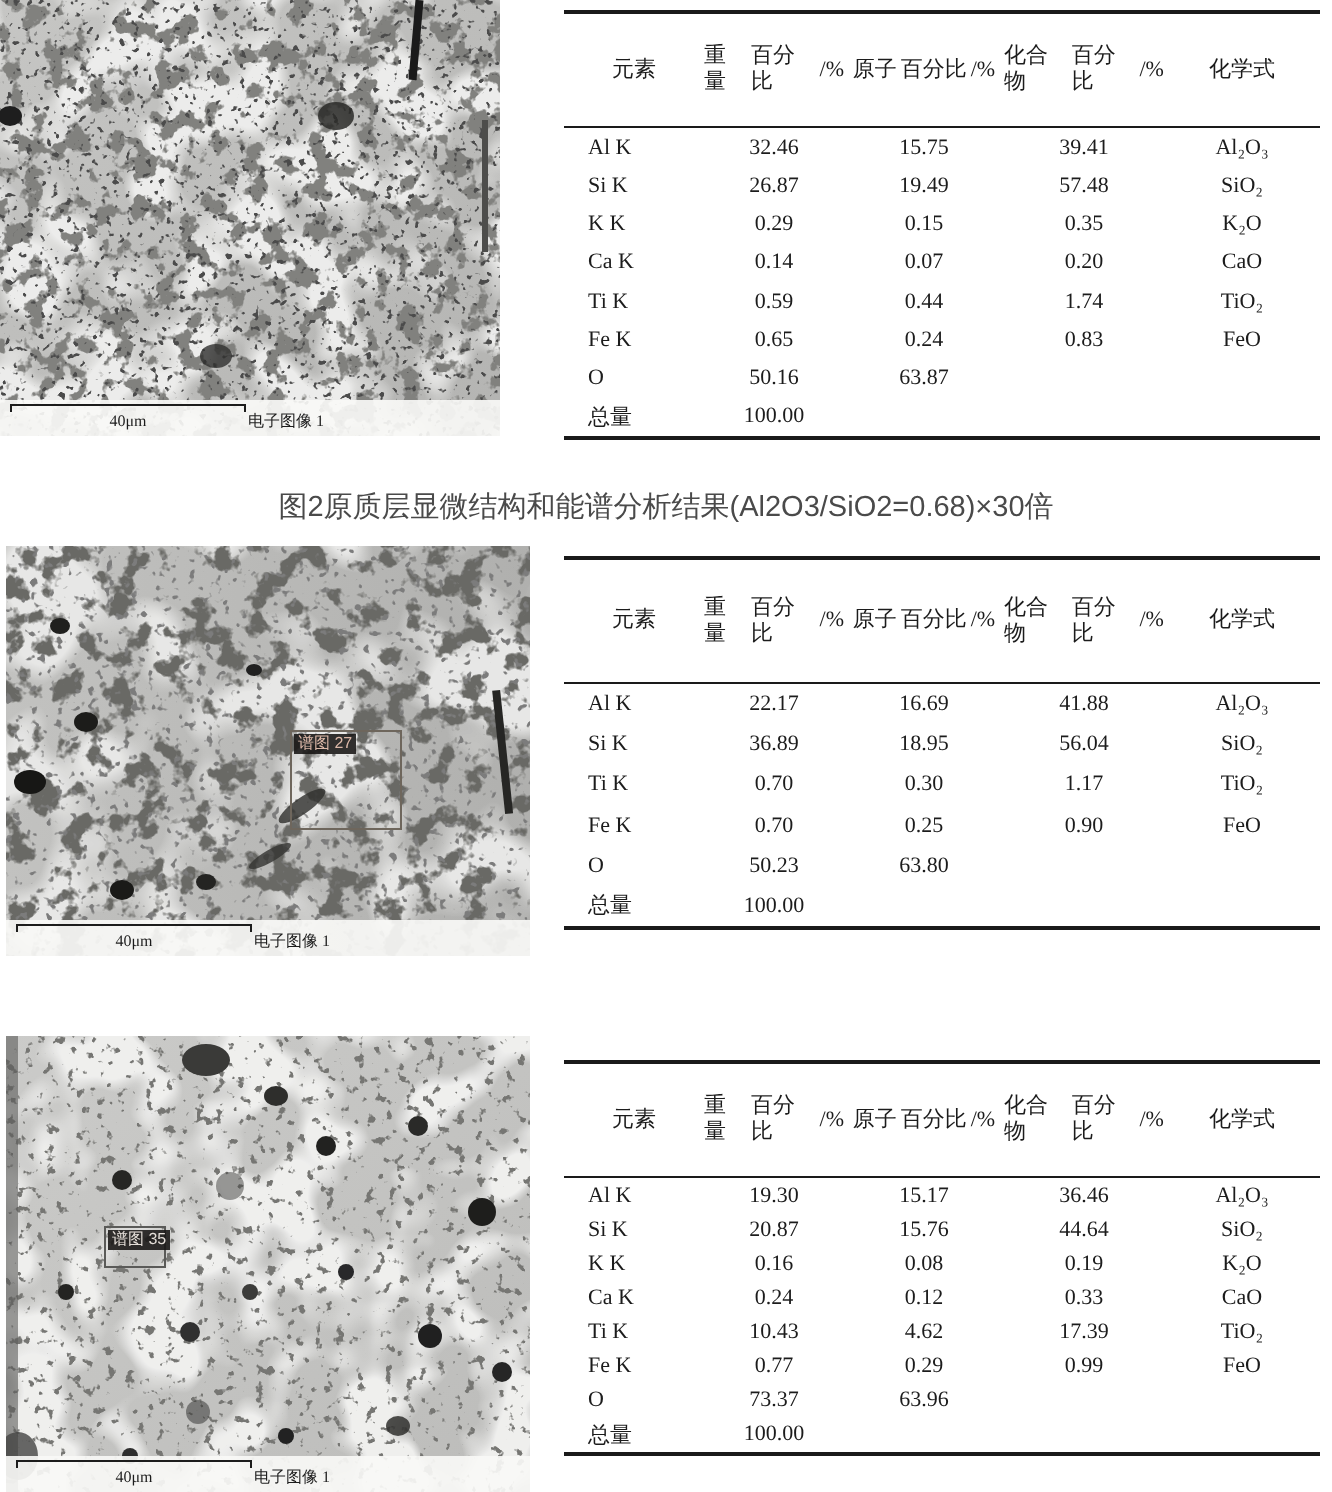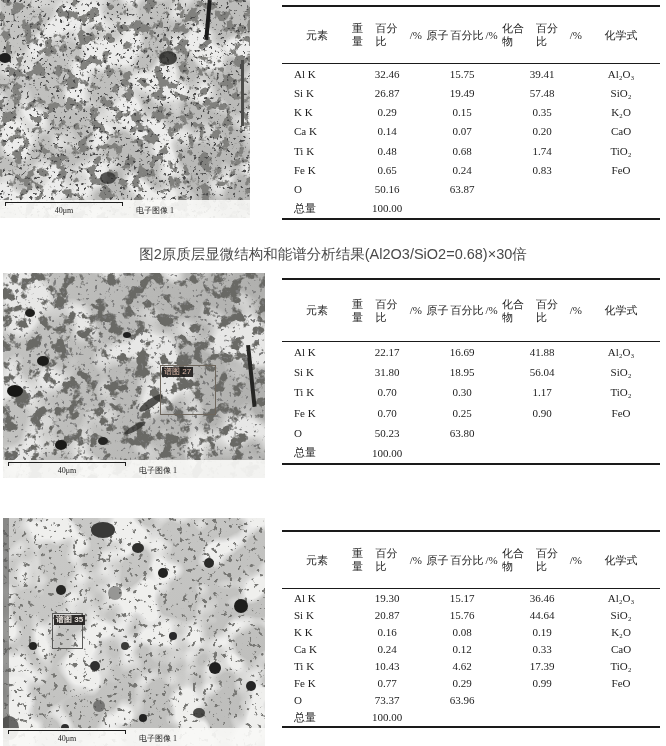--- a/index.html
+++ b/index.html
@@ -22,25 +22,25 @@
   }
   .sbar {
     position:absolute; left:5px; top:2px; width:118px; height:4px;
     border-top:1.5px solid #1c1c1c; border-left:1px solid #1c1c1c; border-right:1px solid #1c1c1c;
   }
   .slabel {
     position:absolute; left:5px; top:6px; width:118px; text-align:center;
     font-size:8px; line-height:10px; color:#1c1c1c;
   }
   .ilabel {
-    position:absolute; left:136px; top:6px; font-size:8px; line-height:10px; color:#1c1c1c;
+    position:absolute; left:124px; top:6px; font-size:8px; line-height:10px; color:#1c1c1c;
   }
   .specbox { position:absolute; border:1px solid #6e665c; }
-  #sem2 .specbox { left:157px; top:92px; width:56px; height:50px; }
-  #sem3 .specbox { left:49px;  top:95px; width:31px; height:36px; border-color:#5a5a58;font-weight:bold; }
+  #sem2 .specbox { left:142px; top:92px; width:56px; height:50px; }
+  #sem3 .specbox { left:49px;  top:95px; width:31px; height:21px; border-color:#5a5a58; }
   .specchip {
     position:absolute; top:1px; left:1px; white-space:nowrap;
     background:rgba(24,22,20,0.88); color:#e4ded8; font-size:8px; line-height:10px;
     padding:0 2px; font-family:"Liberation Sans","DejaVu Sans",sans-serif;
   }
   #sem2 .specchip { color:#dcb8a8; }
 
   
   .etable {
     position:absolute; left:282px; width:378px;
@@ -169,22 +169,22 @@
         </div>
         <div class="trow">
           <span class="tcell c0">Ca K</span>
           <span class="tcell c1">0.14</span>
           <span class="tcell c2">0.07</span>
           <span class="tcell c3">0.20</span>
           <span class="tcell c4">CaO</span>
         </div>
         <div class="trow">
           <span class="tcell c0">Ti K</span>
-          <span class="tcell c1">0.48</span>
-          <span class="tcell c2">0.68</span>
+          <span class="tcell c1">0.59</span>
+          <span class="tcell c2">0.44</span>
           <span class="tcell c3">1.74</span>
           <span class="tcell c4">TiO₂</span>
         </div>
         <div class="trow">
           <span class="tcell c0">Fe K</span>
           <span class="tcell c1">0.65</span>
           <span class="tcell c2">0.24</span>
           <span class="tcell c3">0.83</span>
           <span class="tcell c4">FeO</span>
         </div>
@@ -278,21 +278,21 @@
     <div class="rows">
         <div class="trow">
           <span class="tcell c0">Al K</span>
           <span class="tcell c1">22.17</span>
           <span class="tcell c2">16.69</span>
           <span class="tcell c3">41.88</span>
           <span class="tcell c4">Al₂O₃</span>
         </div>
         <div class="trow">
           <span class="tcell c0">Si K</span>
-          <span class="tcell c1">31.80</span>
+          <span class="tcell c1">36.89</span>
           <span class="tcell c2">18.95</span>
           <span class="tcell c3">56.04</span>
           <span class="tcell c4">SiO₂</span>
         </div>
         <div class="trow">
           <span class="tcell c0">Ti K</span>
           <span class="tcell c1">0.70</span>
           <span class="tcell c2">0.30</span>
           <span class="tcell c3">1.17</span>
           <span class="tcell c4">TiO₂</span>

